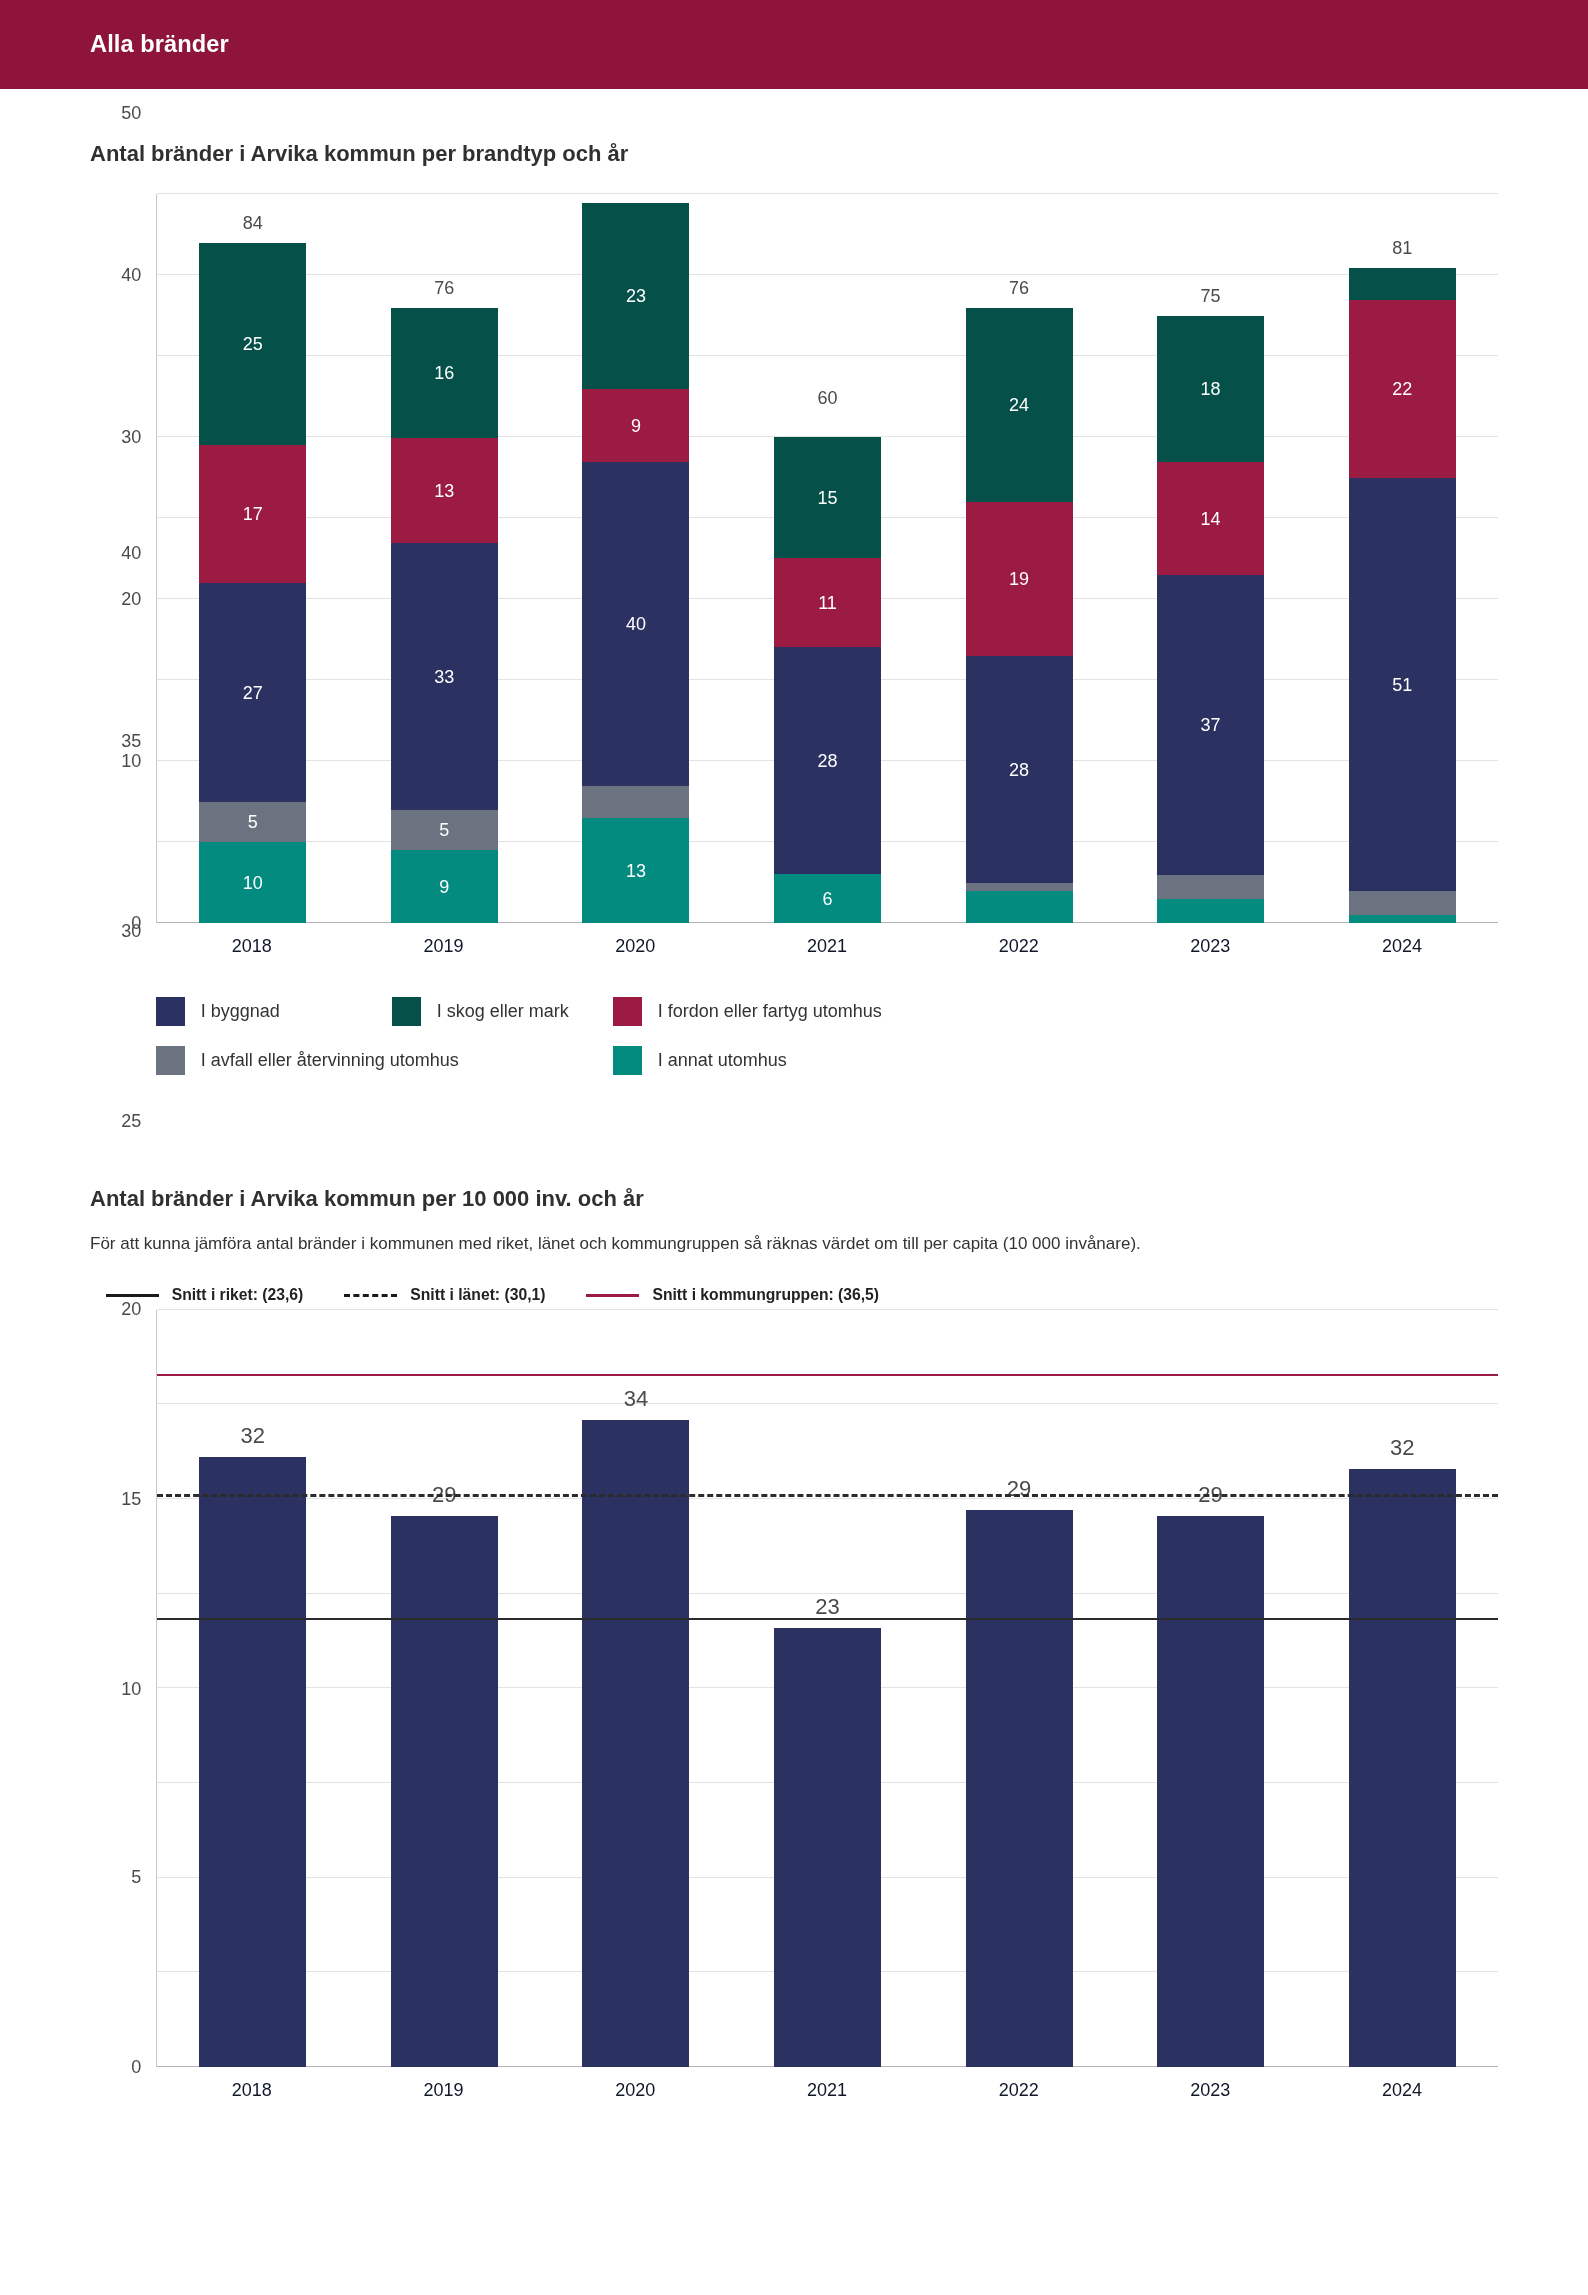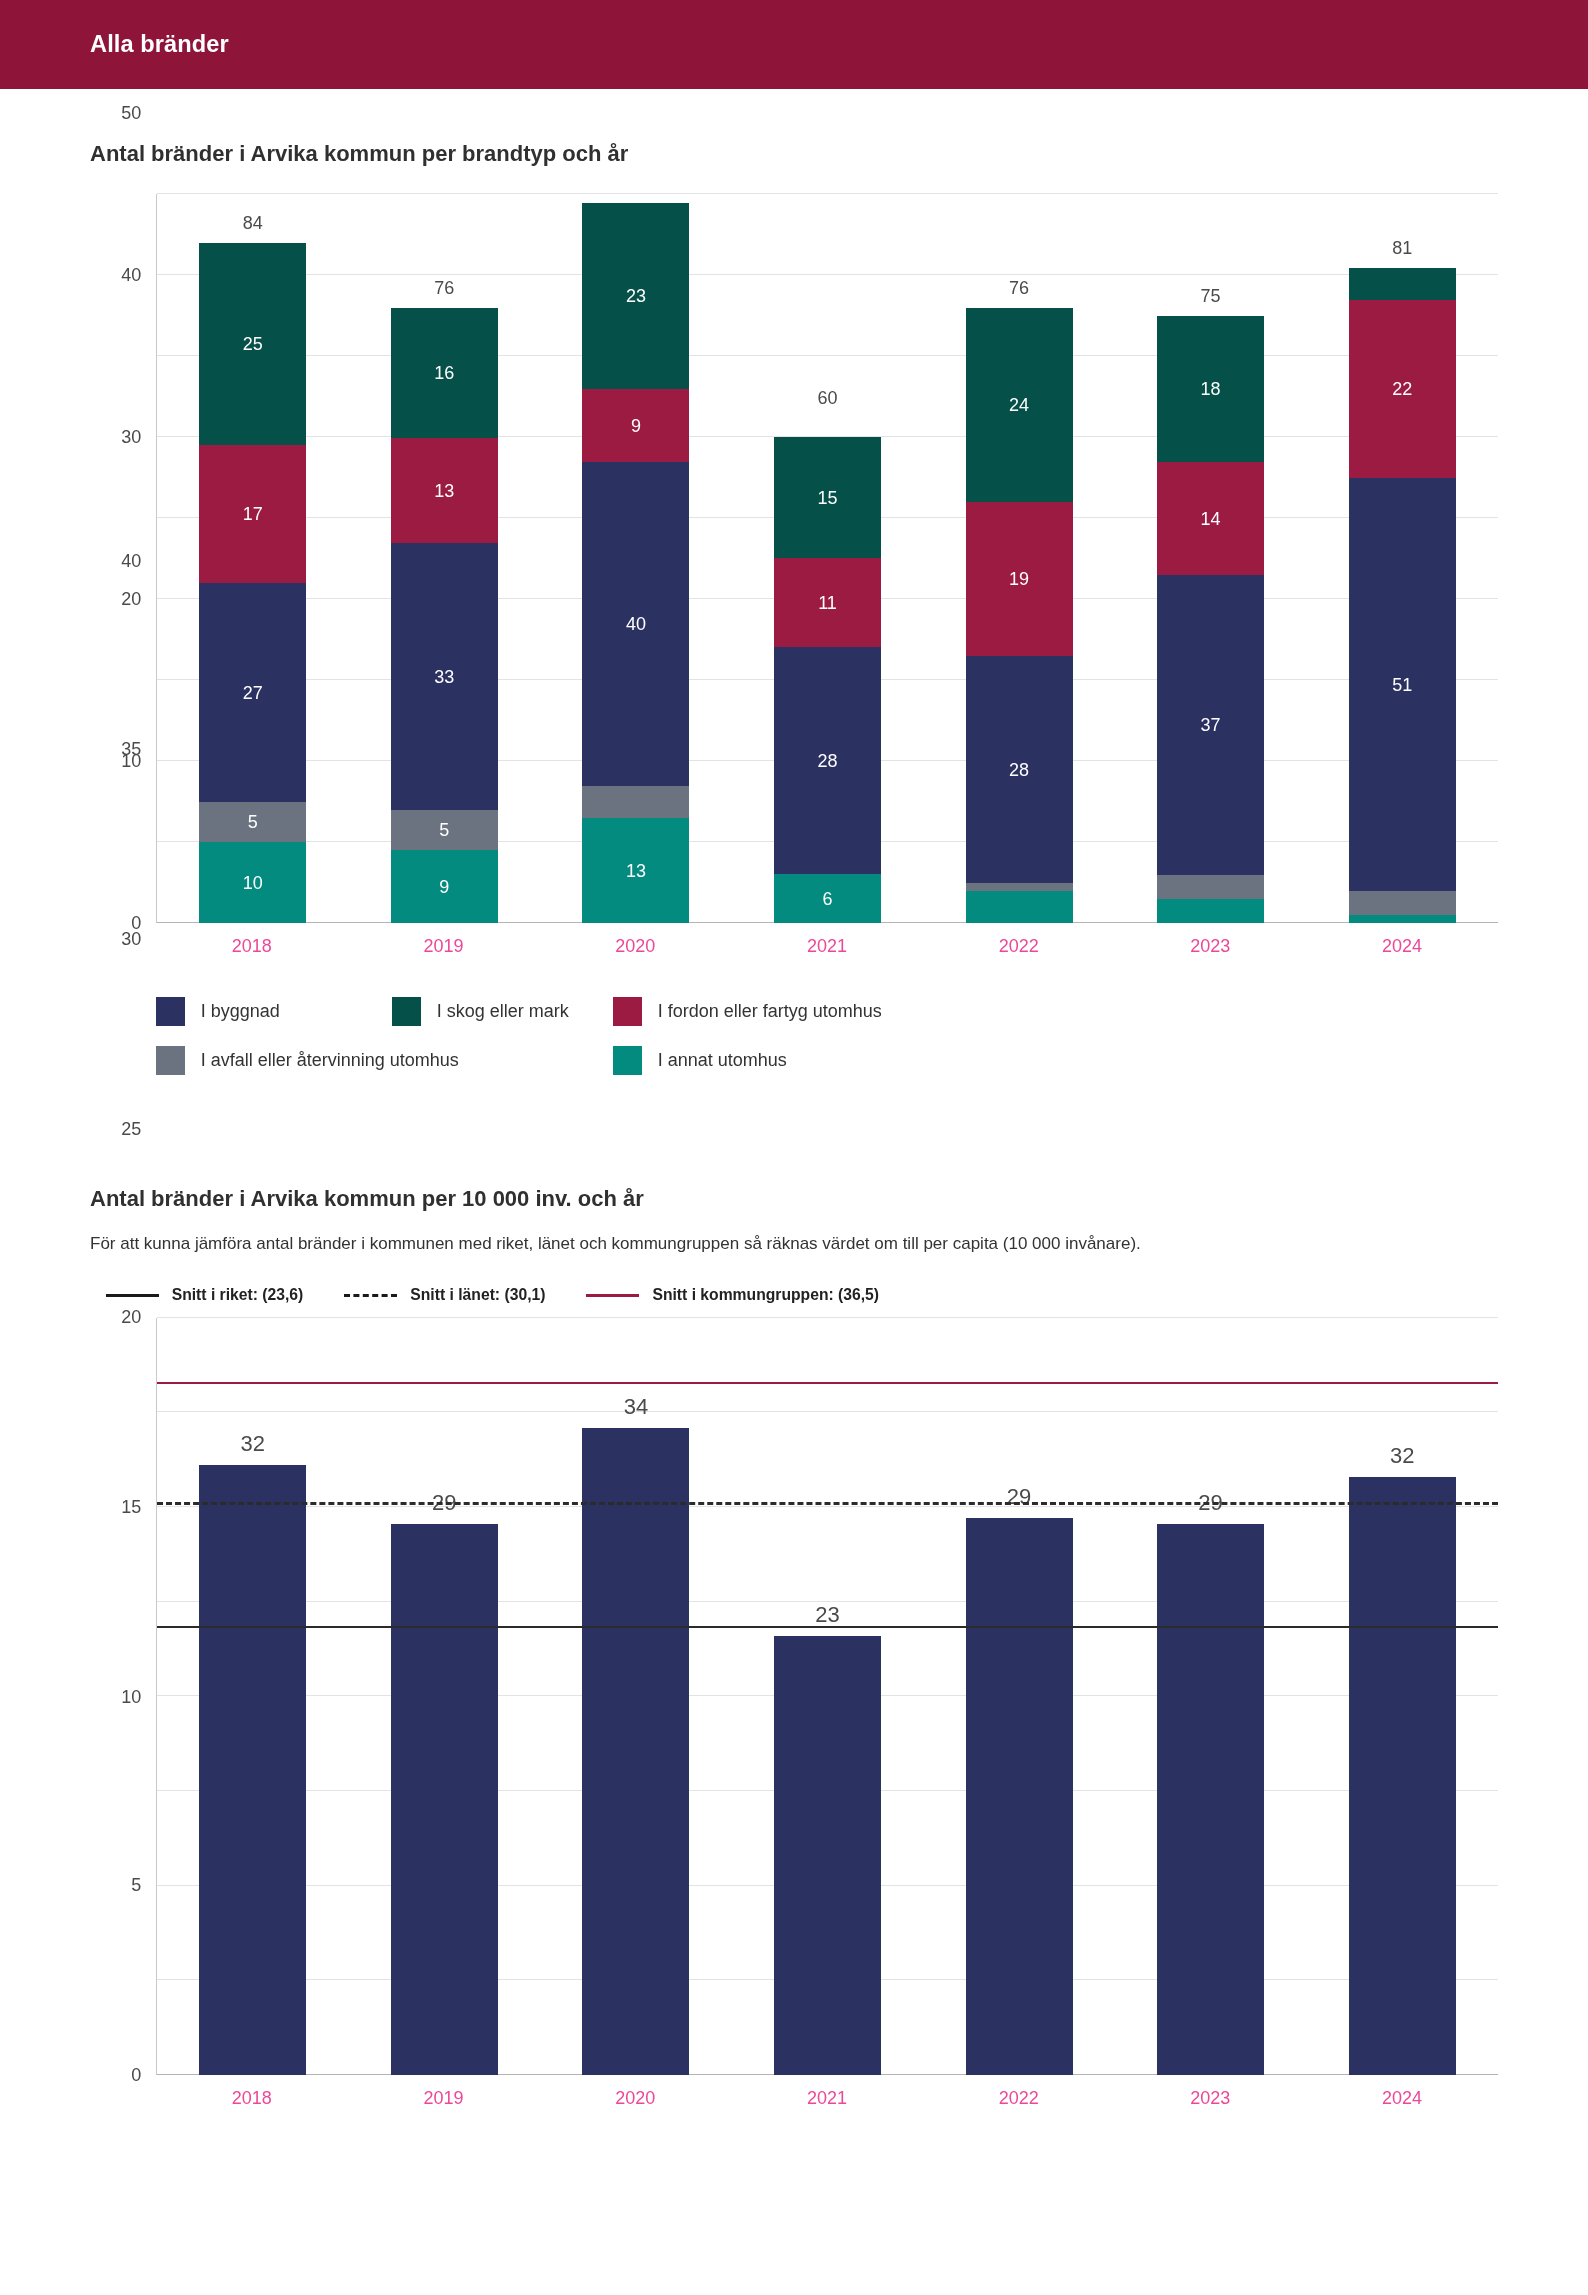--- a/index.html
+++ b/index.html
@@ -105,21 +105,21 @@
   .xaxis {
     margin-left: 66px;
     display: flex;
     justify-content: space-around;
     padding-top: 13px;
   }
   .xaxis .xt {
     width: 107px;
     text-align: center;
     font-size: 18px;
-    color: #ec4899;
+    color: #0f172a;
   }
 
   
   .legend1 { margin-top: 40px; margin-left: 66px; }
   .legend-row { display: flex; align-items: center; margin-bottom: 20px; }
   .legend-item { display: flex; align-items: center; }
   .swatch { width: 29px; height: 29px; flex: 0 0 29px; }
   .legend-label {
     font-size: 18px;
     color: #333333;
@@ -127,21 +127,21 @@
     white-space: nowrap;
   }
 
   
   .chart2-wrap { margin-top: 30px; position: relative; }
 
   .legend2 {
     display: flex;
     align-items: center;
     margin-left: 15.7px;
-    margin-bottom: 14px;
+    margin-bottom: 6px;
   }
   .legend2-item { display: flex; align-items: center; margin-right: 41px; }
   .line-key { width: 53px; height: 0; flex: 0 0 53px; }
   .line-key.solid  { border-top: 3.6px solid #1a1a1a; }
   .line-key.dashed { border-top: 3.6px dashed #1a1a1a; }
   .line-key.solid-red { border-top: 3.6px solid #9b1b43; }
   .legend2-label {
     font-size: 15.7px;
     font-weight: bold;
     color: #222222;

